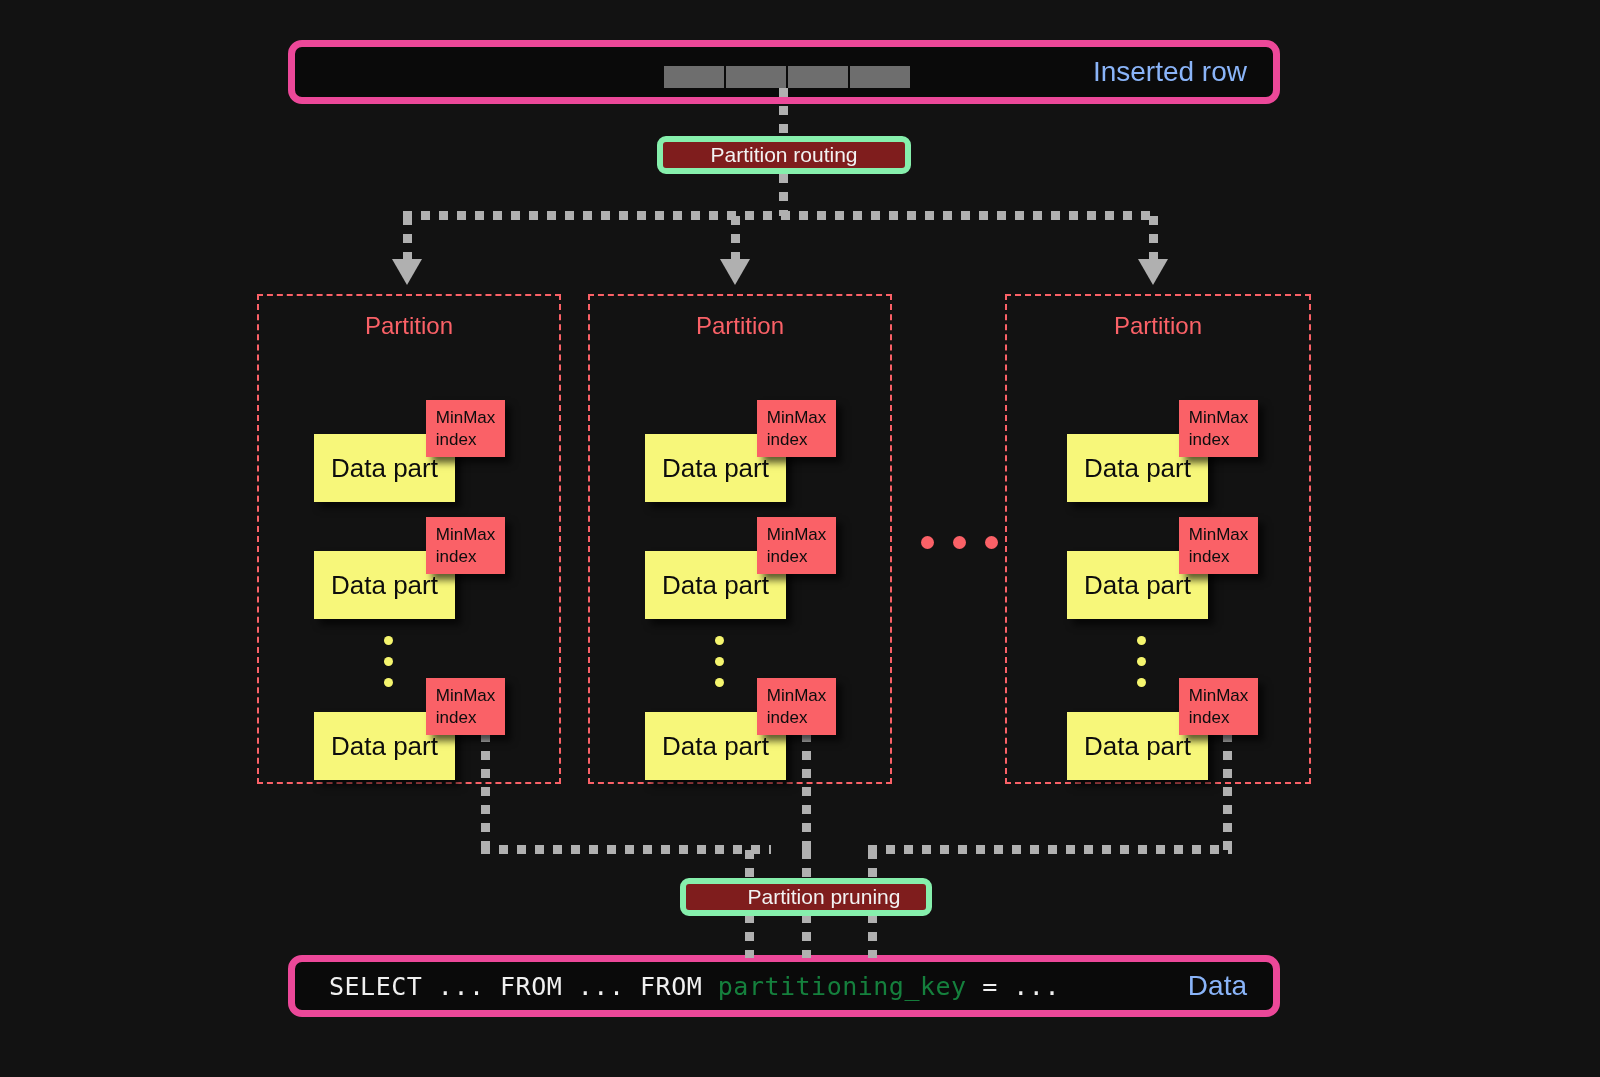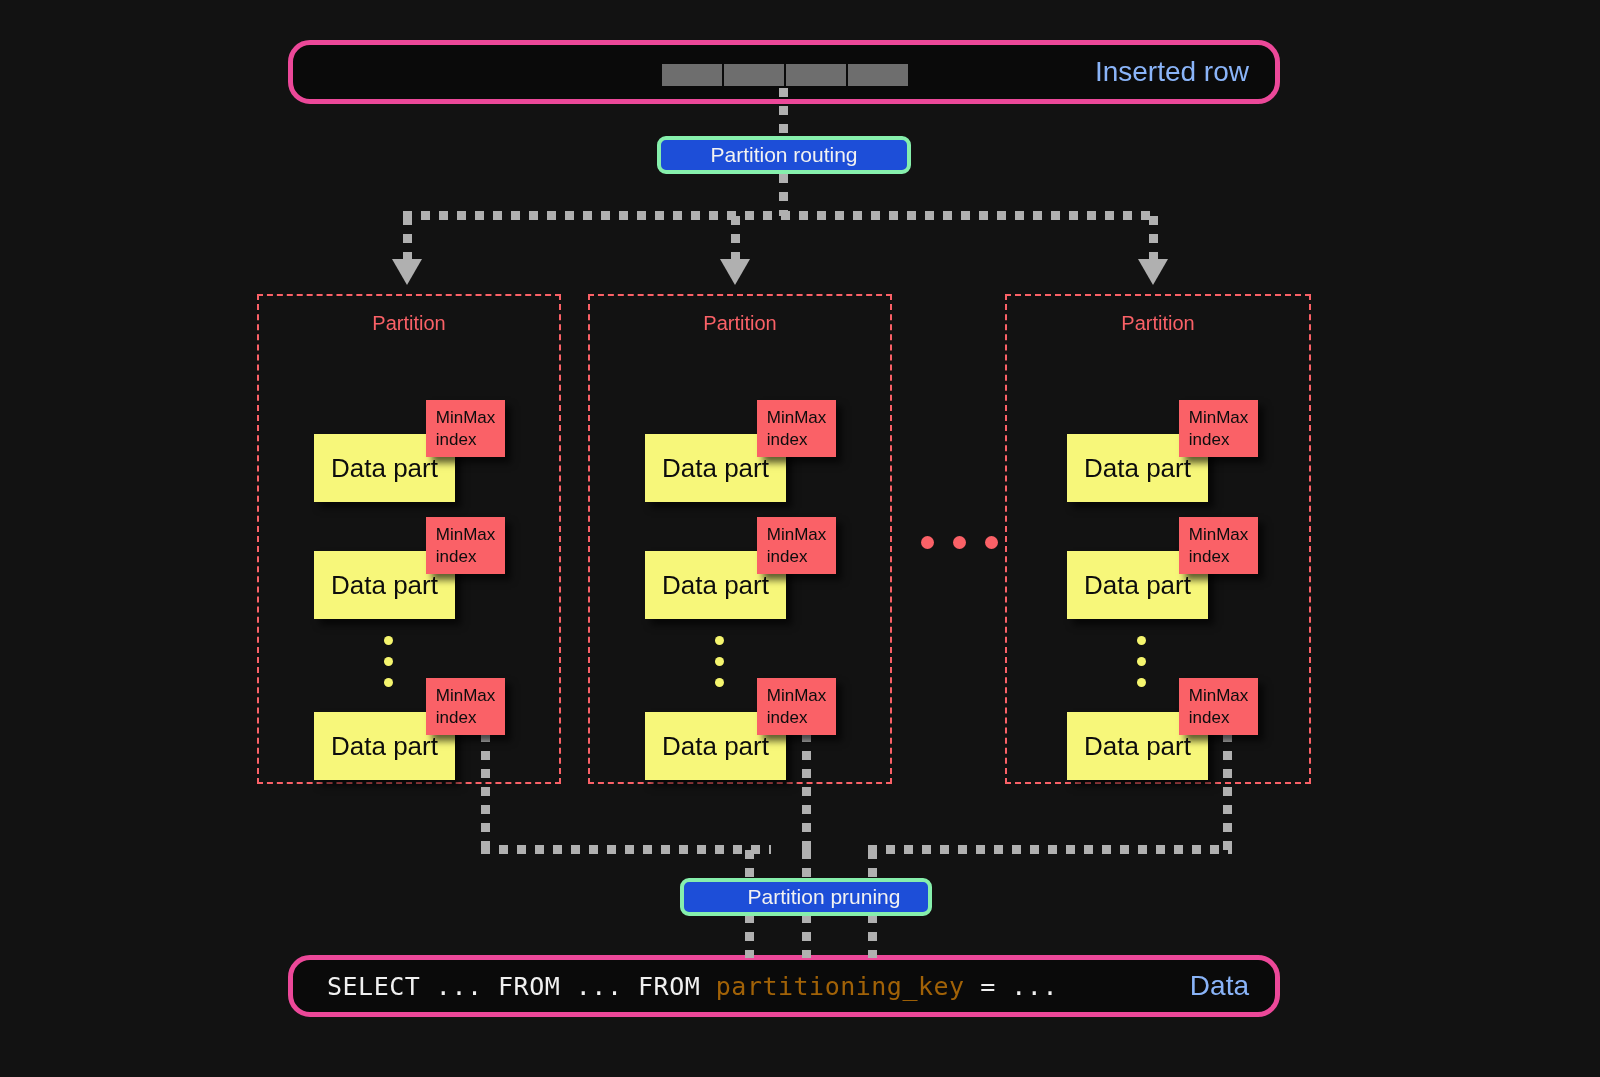--- a/index.html
+++ b/index.html
@@ -17,22 +17,22 @@
     width: 1600px;
     height: 1077px;
     background: #121212;
     overflow: hidden;
   }
 
   
   .bar {
     position: absolute;
     background: #0a0a0a;
-    border: 5px solid #ec4899;
-    border-radius: 22px;
+    border: 7px solid #ec4899;
+    border-radius: 14px;
     box-sizing: border-box;
   }
   #inserted-row-bar { left: 288px; top: 40px; width: 992px; height: 64px; }
   #query-bar        { left: 288px; top: 955px; width: 992px; height: 62px; }
 
   .bar-label {
     position: absolute;
     right: 26px;
     top: 50%;
     transform: translateY(-50%);
@@ -60,27 +60,27 @@
     position: absolute;
     left: 34px;
     top: 50%;
     transform: translateY(-50%);
     font-family: "DejaVu Sans Mono", "Liberation Mono", monospace;
     font-size: 25px;
     letter-spacing: 0.5px;
     color: #f0f0f0;
     white-space: pre;
   }
-  #query-text .kw-key { color: #a16207; }
+  #query-text .kw-key { color: #15803d; }
 
   
   .pill {
     position: absolute;
-    background: #1d4ed8;
-    border: 4px solid #86efac;
+    background: #7f1d1d;
+    border: 6px solid #86efac;
     border-radius: 9px;
     box-sizing: border-box;
     color: #f2f2f2;
     font-size: 21px;
     display: flex;
     align-items: center;
     justify-content: center;
     white-space: nowrap;
     z-index: 6;
   }
@@ -100,21 +100,21 @@
   #partition-1 { left: 588px; }
   #partition-2 { left: 1005px; width: 306px; }
 
   .partition-title {
     position: absolute;
     top: 16px;
     left: 0;
     width: 100%;
     text-align: center;
     color: #fa6167;
-    font-size: 20px;
+    font-size: 24px;
   }
 
   
   .part-group { position: absolute; width: 230px; height: 110px; }
   .part-group.g0 { top: 104px; }
   .part-group.g1 { top: 221px; }
   .part-group.g2 { top: 382px; }
   #partition-0 .part-group { left: 55px; }
   #partition-1 .part-group { left: 55px; }
   #partition-2 .part-group { left: 60px; }

